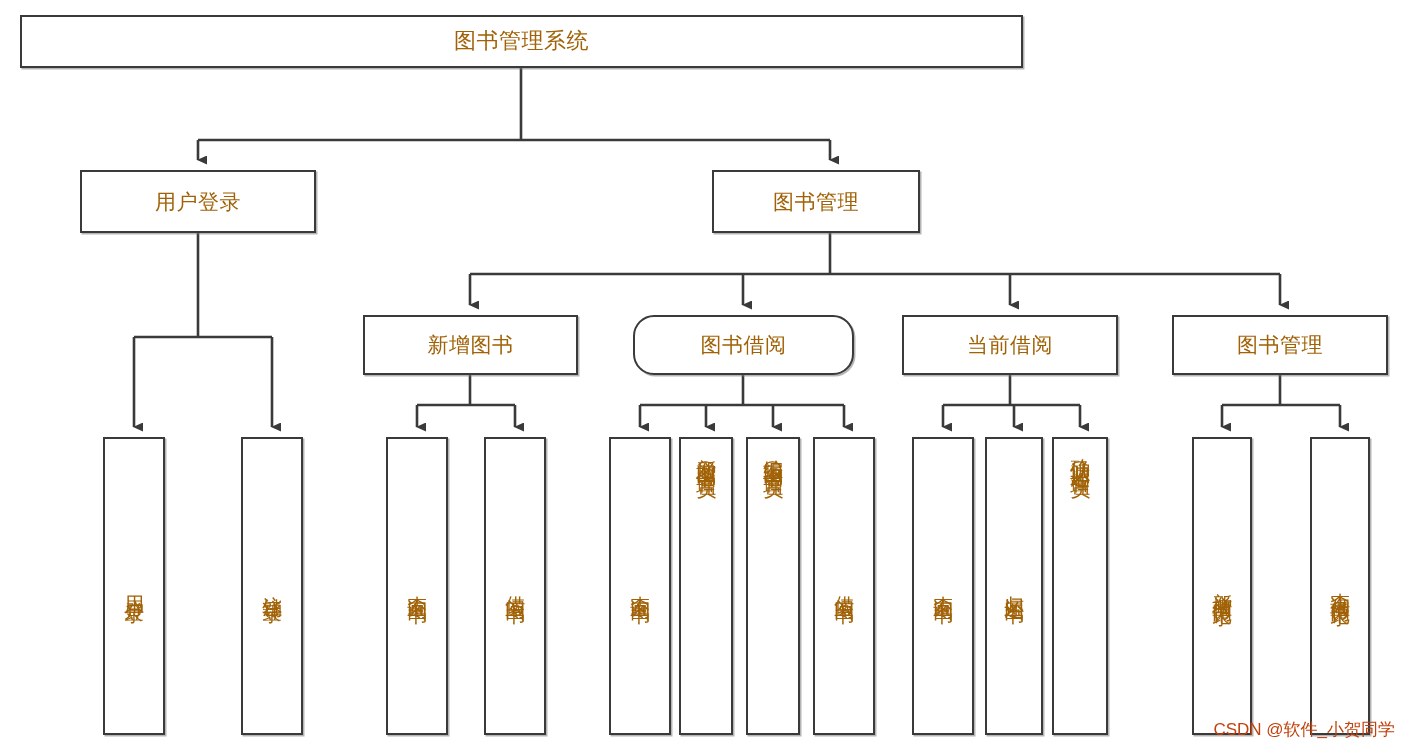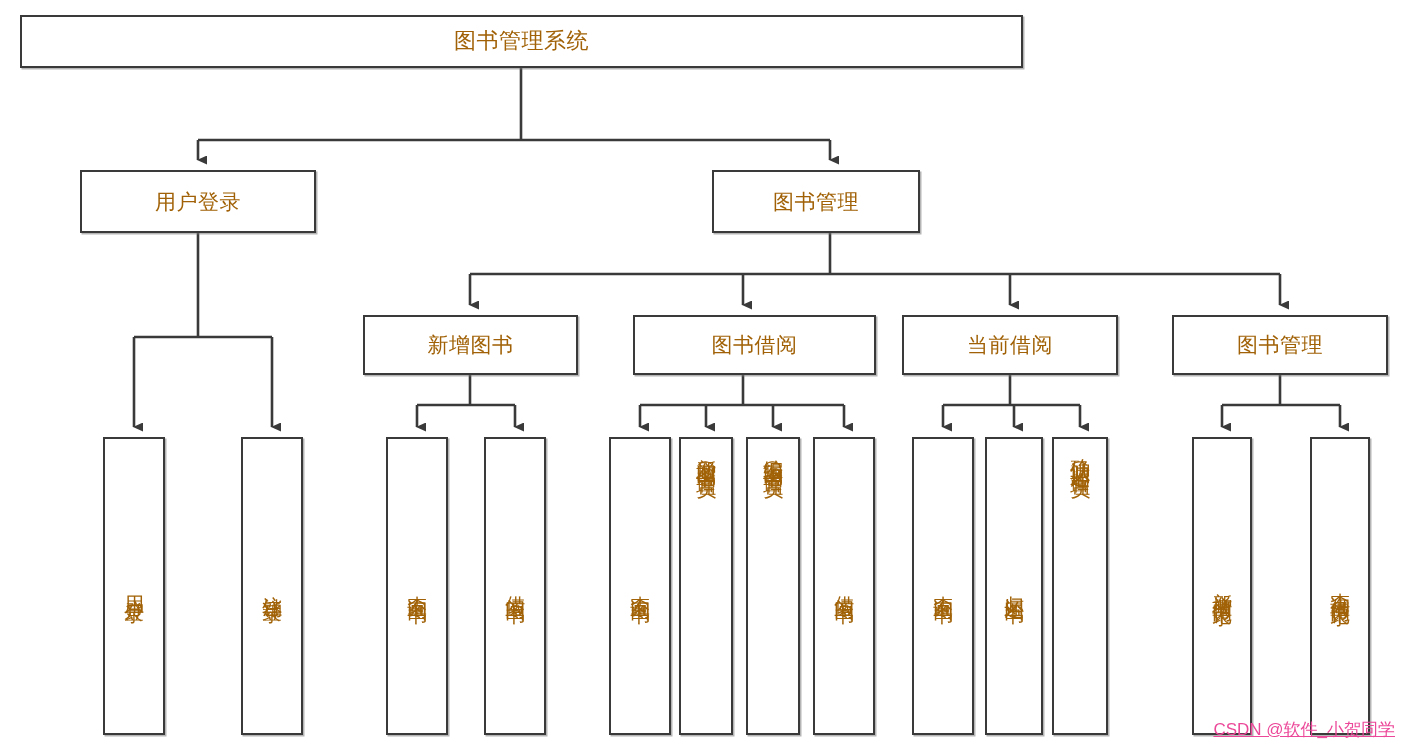--- a/index.html
+++ b/index.html
@@ -65,25 +65,24 @@
     line-height: 1.18;
     letter-spacing: 3px;
     white-space: nowrap;
   }
   .node.vert.center-text {
     align-items: center;
     padding-top: 0;
   }
   #watermark {
     position: absolute;
-    color: #ec4899;
+    color: #c2410c;
     font-size: 17px;
     white-space: nowrap;
     font-family: "Liberation Sans", "DejaVu Sans", sans-serif;
-    text-decoration: underline;
   }
 </style>
 </head>
 <body>
 
 <div id="diagram-root">
 
   <svg id="connector-layer" viewBox="0 0 1405 747" width="1405" height="747" xmlns="http://www.w3.org/2000/svg">
     <defs>
       <marker id="arrowhead" markerWidth="9" markerHeight="10" refX="4.5" refY="9" orient="auto" markerUnits="userSpaceOnUse">
@@ -127,21 +126,21 @@
   <div class="node horiz" style="left: 80px; top: 170px; width: 236px; height: 63px;">
     <span class="node-label">用户登录</span>
   </div>
   <div class="node horiz" style="left: 712px; top: 170px; width: 208px; height: 63px;">
     <span class="node-label">图书管理</span>
   </div>
 
   <div class="node horiz" style="left: 363px; top: 315px; width: 215px; height: 60px;">
     <span class="node-label">新增图书</span>
   </div>
-  <div class="node horiz" style="left: 633px; top: 315px; width: 243px; height: 60px;">
+  <div class="node horiz" style="left: 633px; top: 315px; width: 221px; height: 60px; border-radius: 21px;">
     <span class="node-label">图书借阅</span>
   </div>
   <div class="node horiz" style="left: 902px; top: 315px; width: 216px; height: 60px;">
     <span class="node-label">当前借阅</span>
   </div>
   <div class="node horiz" style="left: 1172px; top: 315px; width: 216px; height: 60px;">
     <span class="node-label">图书管理</span>
   </div>
 
   <div class="node vert center-text" style="left: 103px; top: 437px; width: 62px; height: 298px;">

